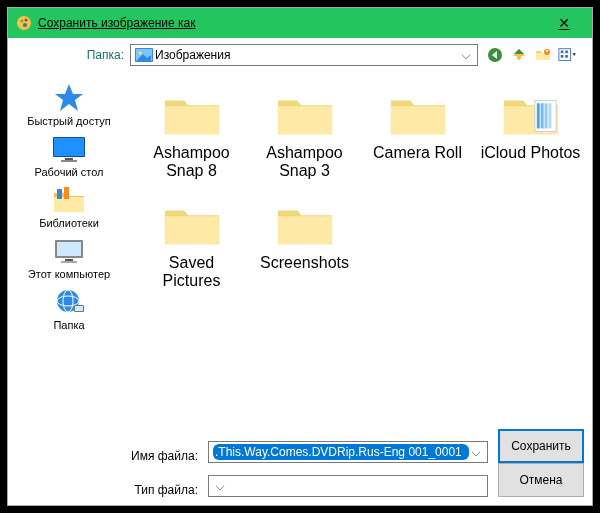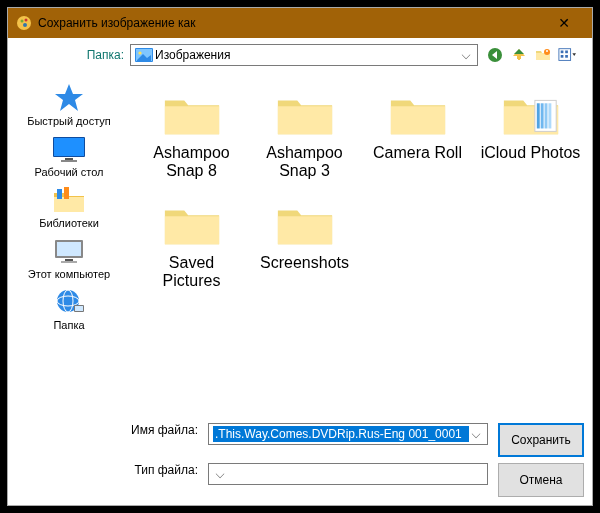--- a/index.html
+++ b/index.html
@@ -17,21 +17,22 @@
     background: #fff;
     border: 1px solid #aaa;
     display: flex;
     flex-direction: column;
   }
   .titlebar {
     display: flex;
     align-items: center;
     height: 30px;
     padding: 0 8px;
-    background: #a16207;
+    background: #22c55e;
+    text-decoration: underline;
   }
   .titlebar .app-icon { width: 16px; height: 16px; margin-right: 6px; }
   .titlebar .title { flex: 1; font-size: 12px; }
   .titlebar .close {
     width: 40px; height: 24px; display: flex; align-items: center; justify-content: center;
     font-size: 14px; cursor: default;
   }
   .folderbar {
     display: flex; align-items: center;
     padding: 6px 8px 6px 0;
@@ -64,27 +65,27 @@
     grid-template-columns: repeat(4, 1fr);
     gap: 8px 6px;
     align-content: start;
   }
   .item { display: flex; flex-direction: column; align-items: center; width: 100%; padding: 4px 0; }
   .item .ficon { width: 62px; height: 52px; display: flex; align-items: center; justify-content: center; }
   .item .flabel { font-size: 16px; text-align: center; margin-top: 6px; color: #000; max-width: 100px; }
   .bottom {
     padding: 4px 8px 8px 0;
   }
-  .brow { display: flex; align-items: flex-start; margin-top: 6px; }
+  .brow { display: flex; align-items: flex-end; }
   .brow .blabel { width: 200px; text-align: right; padding-right: 10px; color: #000; font-size: 12px;}
   .brow .bcombo {
     flex: 1; display: flex; align-items: center; height: 22px; border: 1px solid #7a7a7a; background: #fff; padding: 0 4px;
     margin-right: 10px;
   }
-  .brow .bcombo.sel .btext { background: #0078d7; color: #fff; padding: 1px 2px;}
+  .brow .bcombo.sel .btext { background: #0078d7; color: #fff; padding: 1px 2px; border-radius: 6px;}
   .brow .bcombo .btext { flex: 1; overflow: hidden; white-space: nowrap; }
   .brow .bcombo .bdrop { width: 14px; text-align: center; color: #555; }
   .brow .bbtn {
     width: 86px; height: 34px; border: 1px solid #adadad; background: #e1e1e1;
     display: flex; align-items: center; justify-content: center; font-size: 12px;
   }
   .brow .bbtn.primary { border: 1px solid #0078d7; box-shadow: inset 0 0 0 1px #0078d7; }
   
   .folder-fill { fill: #ffe9a6; }
   .folder-tab { fill: #f0d87a; }

